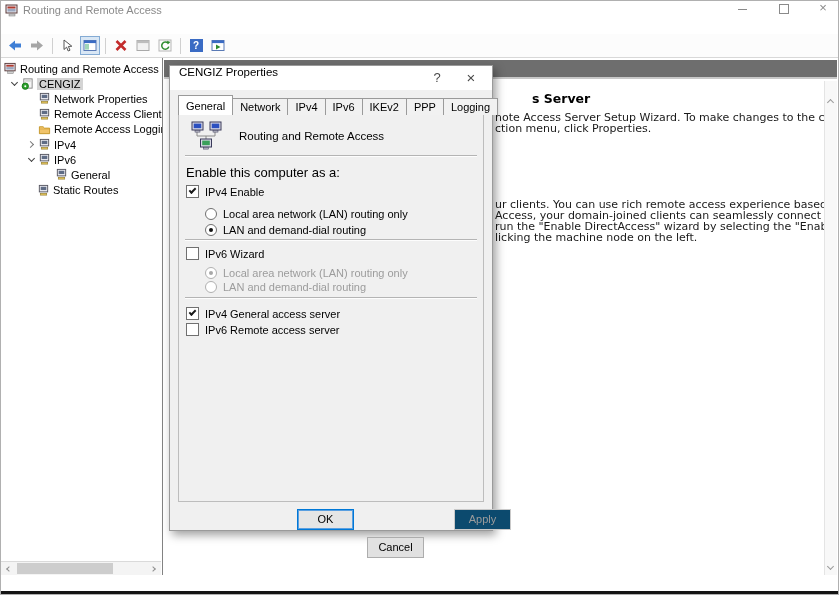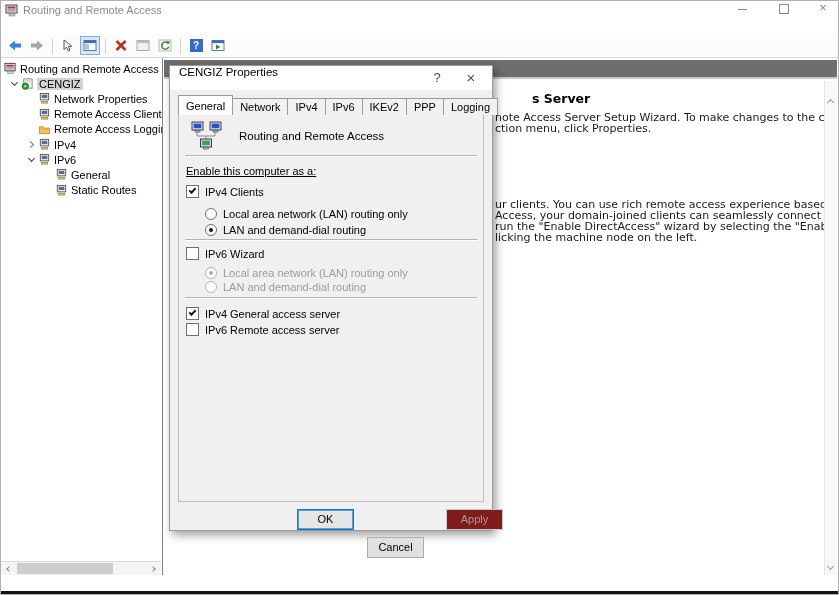--- a/index.html
+++ b/index.html
@@ -65,36 +65,36 @@
   .dlg-help { right:40px; } .dlg-close { right:6px; font-size:15px; }
   .tabs { position:absolute; top:29px; left:8px; display:flex; align-items:flex-end; z-index:3; }
   .tab { font-size:11px; color:#000; background:#f1f1f1; border:1px solid #9a9a9a; border-bottom:none; padding:2px 7px; margin-right:-1px; height:17px; }
   .tab.active { background:#fff; height:20px; padding-top:4px; z-index:4; position:relative; }
   .tab-page { position:absolute; top:46px; left:8px; right:8px; height:390px; background:#f0f0f0; border:1px solid #bdbdbd; z-index:1; }
   .rras-row { position:absolute; top:8px; left:10px; display:flex; align-items:center; }
   .rras-row .biglogo { width:34px; height:30px; }
   .rras-row .plabel { margin-left:16px; font-size:11.5px; color:#000; }
   .sep { position:absolute; left:6px; right:6px; height:2px; border-top:1px solid #b4b4b4; border-bottom:1px solid #fdfdfd; }
   .sep1 { top:42px; } .sep2 { top:126px; } .sep3 { top:184px; }
-  .grouplabel { position:absolute; left:7px; top:52px; font-size:11px; color:#000;text-decoration:underline; }
+  .grouplabel { position:absolute; left:7px; top:52px; font-size:13px; color:#000; }
   .opt { position:absolute; display:flex; align-items:center; font-size:11px; color:#000; }
   .opt.disabled { color:#9c9c9c; }
   .cb { width:13px; height:13px; background:#fff; border:1px solid #707070; margin-right:6px; position:relative; flex:none; }
   .cb .checkmark { position:absolute; left:2px; top:2px; width:7px; height:4px; border-left:2px solid #1a1a1a; border-bottom:2px solid #1a1a1a; transform:rotate(-45deg); }
   .rb { width:12px; height:12px; border:1px solid #707070; border-radius:50%; background:#fff; margin-right:6px; position:relative; flex:none; }
   .rb .dot { position:absolute; left:3px; top:3px; width:4px; height:4px; border-radius:50%; background:#111; }
   .rb.disabled { border-color:#b0b0b0; }
   .rb.disabled .dot { background:#a8a8a8; }
   .o-ipv4 { top:72px; left:7px; } .o-r1 { top:95px; left:26px; } .o-r2 { top:111px; left:26px; }
   .o-ipv6 { top:134px; left:7px; } .o-r3 { top:154px; left:26px; } .o-r4 { top:168px; left:26px; }
   .o-ras4 { top:194px; left:7px; } .o-ras6 { top:210px; left:7px; }
   .dlgbtn { position:absolute; top:443px; width:57px; height:21px; font-size:11px; text-align:center; line-height:19px; background:#e1e1e1; border:1px solid #adadad; color:#000; }
   .dlgbtn.ok { left:127px; border:1px solid #0078d7; box-shadow:inset 0 0 0 1px #5a9fe0; background:#e5e5e5; }
   .dlgbtn.cancel { left:197px;margin-top:28px; }
-  .dlgbtn.apply { left:276px; background:#7f1d1d; border-color:#c9c9c9; color:#9c9c9c; }
+  .dlgbtn.apply { left:284px; background:#0c4a6e; border-color:#c9c9c9; color:#9c9c9c; }
   .hidden-defs { position:absolute; width:0; height:0; overflow:hidden; }
 </style>
 </head>
 <body>
 
 <svg class="hidden-defs" aria-hidden="true">
   <symbol id="i-rras" viewBox="0 0 14 13">
     <rect x="1" y="1" width="11" height="8" fill="#e9e9ef" stroke="#5a3a3a"></rect>
     <rect x="2.5" y="2.5" width="8" height="2" fill="#b03a2e"></rect>
     <rect x="2.5" y="5" width="8" height="2.5" fill="#9aa7c0"></rect>
@@ -279,21 +279,21 @@
             <use href="#i-machine"></use>
           </svg>
         <span class="lbl">IPv6</span>
       </div>
       <div class="trow" style="padding-left:54px">
         <svg class="ticon">
             <use href="#i-machine"></use>
           </svg>
         <span class="lbl">General</span>
       </div>
-      <div class="trow" style="padding-left:54px">
+      <div class="trow" style="padding-left:36px">
         <svg class="ticon">
             <use href="#i-machine"></use>
           </svg>
         <span class="lbl">Static Routes</span>
       </div>
     </div>
     <div class="hscroll">
       <span class="hs-arrow hs-left">
           <span class="chev" style="transform:rotate(135deg);margin-left:2px;"></span>
         </span>
@@ -349,21 +349,21 @@
           </svg>
         <span class="plabel">Routing and Remote Access</span>
       </div>
       <div class="sep sep1"></div>
       <div class="grouplabel">Enable this computer as a:</div>
 
       <div class="opt o-ipv4">
         <span class="cb">
             <span class="checkmark"></span>
           </span>
-        <span>IPv4 Clients</span>
+        <span>IPv4 Enable</span>
       </div>
       <div class="opt o-r1">
         <span class="rb"></span>
         <span>Local area network (LAN) routing only</span>
       </div>
       <div class="opt o-r2">
         <span class="rb">
             <span class="dot"></span>
           </span>
         <span>LAN and demand-dial routing</span>

